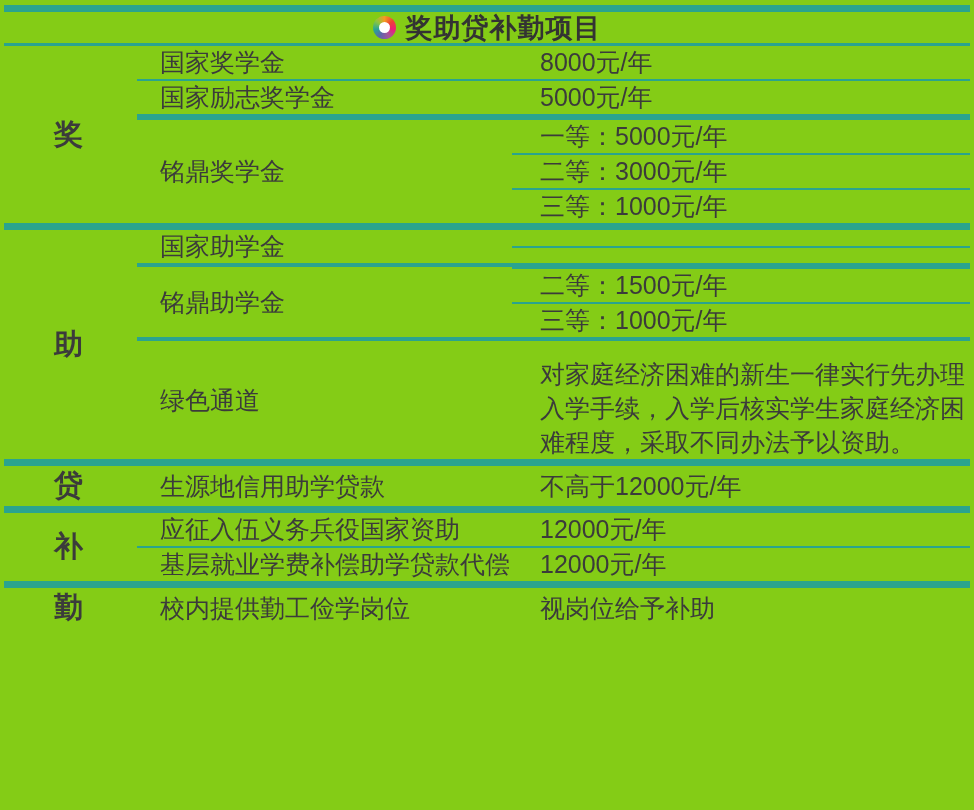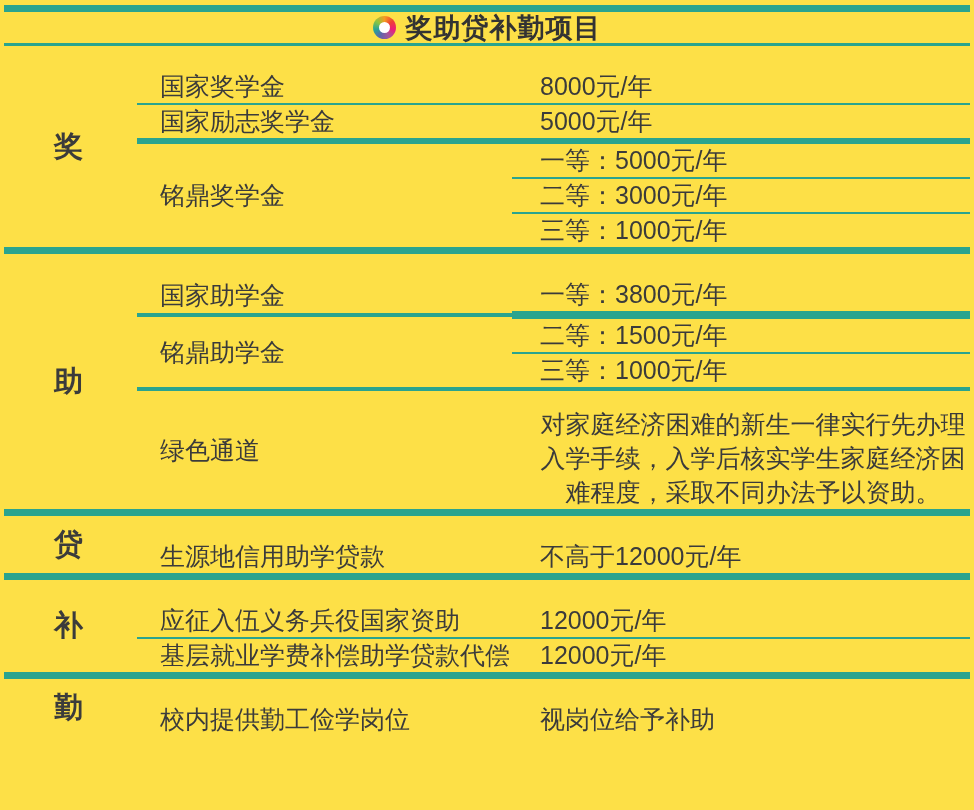--- a/index.html
+++ b/index.html
@@ -1,20 +1,20 @@
 <!DOCTYPE html>
 <html><head>
 <meta charset="utf-8">
 <style>
   * { margin:0; padding:0; box-sizing:border-box; }
   html,body { background:#ffffff; }
   .page {
     position:relative;
     width:974px; height:810px;
-    background:#fde047;
+    background:#84cc16;
     font-family:"Liberation Sans","DejaVu Sans",sans-serif;
     color:#3b3b3b;
     overflow:hidden;
     padding-top:5px;
   }
   .bar { background:#2aa48e; margin:0 4px; }
   .bar.thick { height:7px; }
   .bar.mid   { height:3px; }
 
   
@@ -35,39 +35,38 @@
   }
   .title-text { font-size:27px; font-weight:bold; color:#333; letter-spacing:1px; }
 
   
   .sec { display:flex; }
   .cat {
     width:137px; flex:0 0 137px;
     display:flex; align-items:center; justify-content:center;
     font-size:29px; font-weight:bold; color:#3b3b3b;
   }
-  .body { flex:1; display:flex; flex-direction:column; justify-content:center; margin-right:4px;margin-top:24px; }
+  .body { flex:1; display:flex; flex-direction:column; justify-content:center; margin-right:4px; }
 
   .sep    { height:2px; background:#2aa48e; }        
   .subsep { height:2px; background:#2aa48e; }        
 
   .row { display:flex; align-items:stretch; }
   .name {
     width:375px; flex:0 0 375px;
     padding-left:23px;
     display:flex; align-items:center;
     font-size:25px;
   }
   .vals { flex:1; display:flex; flex-direction:column; justify-content:center; }
   .val {
     height:33px;
     padding-left:28px;
     display:flex; align-items:center;
     font-size:25px;
-    text-align:center;
   }
   .val.para {
     height:auto;
     display:block;
     line-height:34px;
     padding:16px 4px 0 28px;
   }
 </style>
 </head>
 <body>
@@ -116,21 +115,20 @@
   </section>
 
   <div class="bar thick"></div>
 
   <section class="sec">
     <div class="cat">助</div>
     <div class="body">
       <div class="row">
         <div class="name">国家助学金</div>
         <div class="vals">
-          <div class="val">一等：3800元/年</div>
           <div class="subsep"></div>
         </div>
       </div>
       <div class="sep"></div>
       <div class="row">
       </div>
       <div class="sep"></div>
       <div class="row">
         <div class="name">铭鼎助学金</div>
         <div class="vals">

